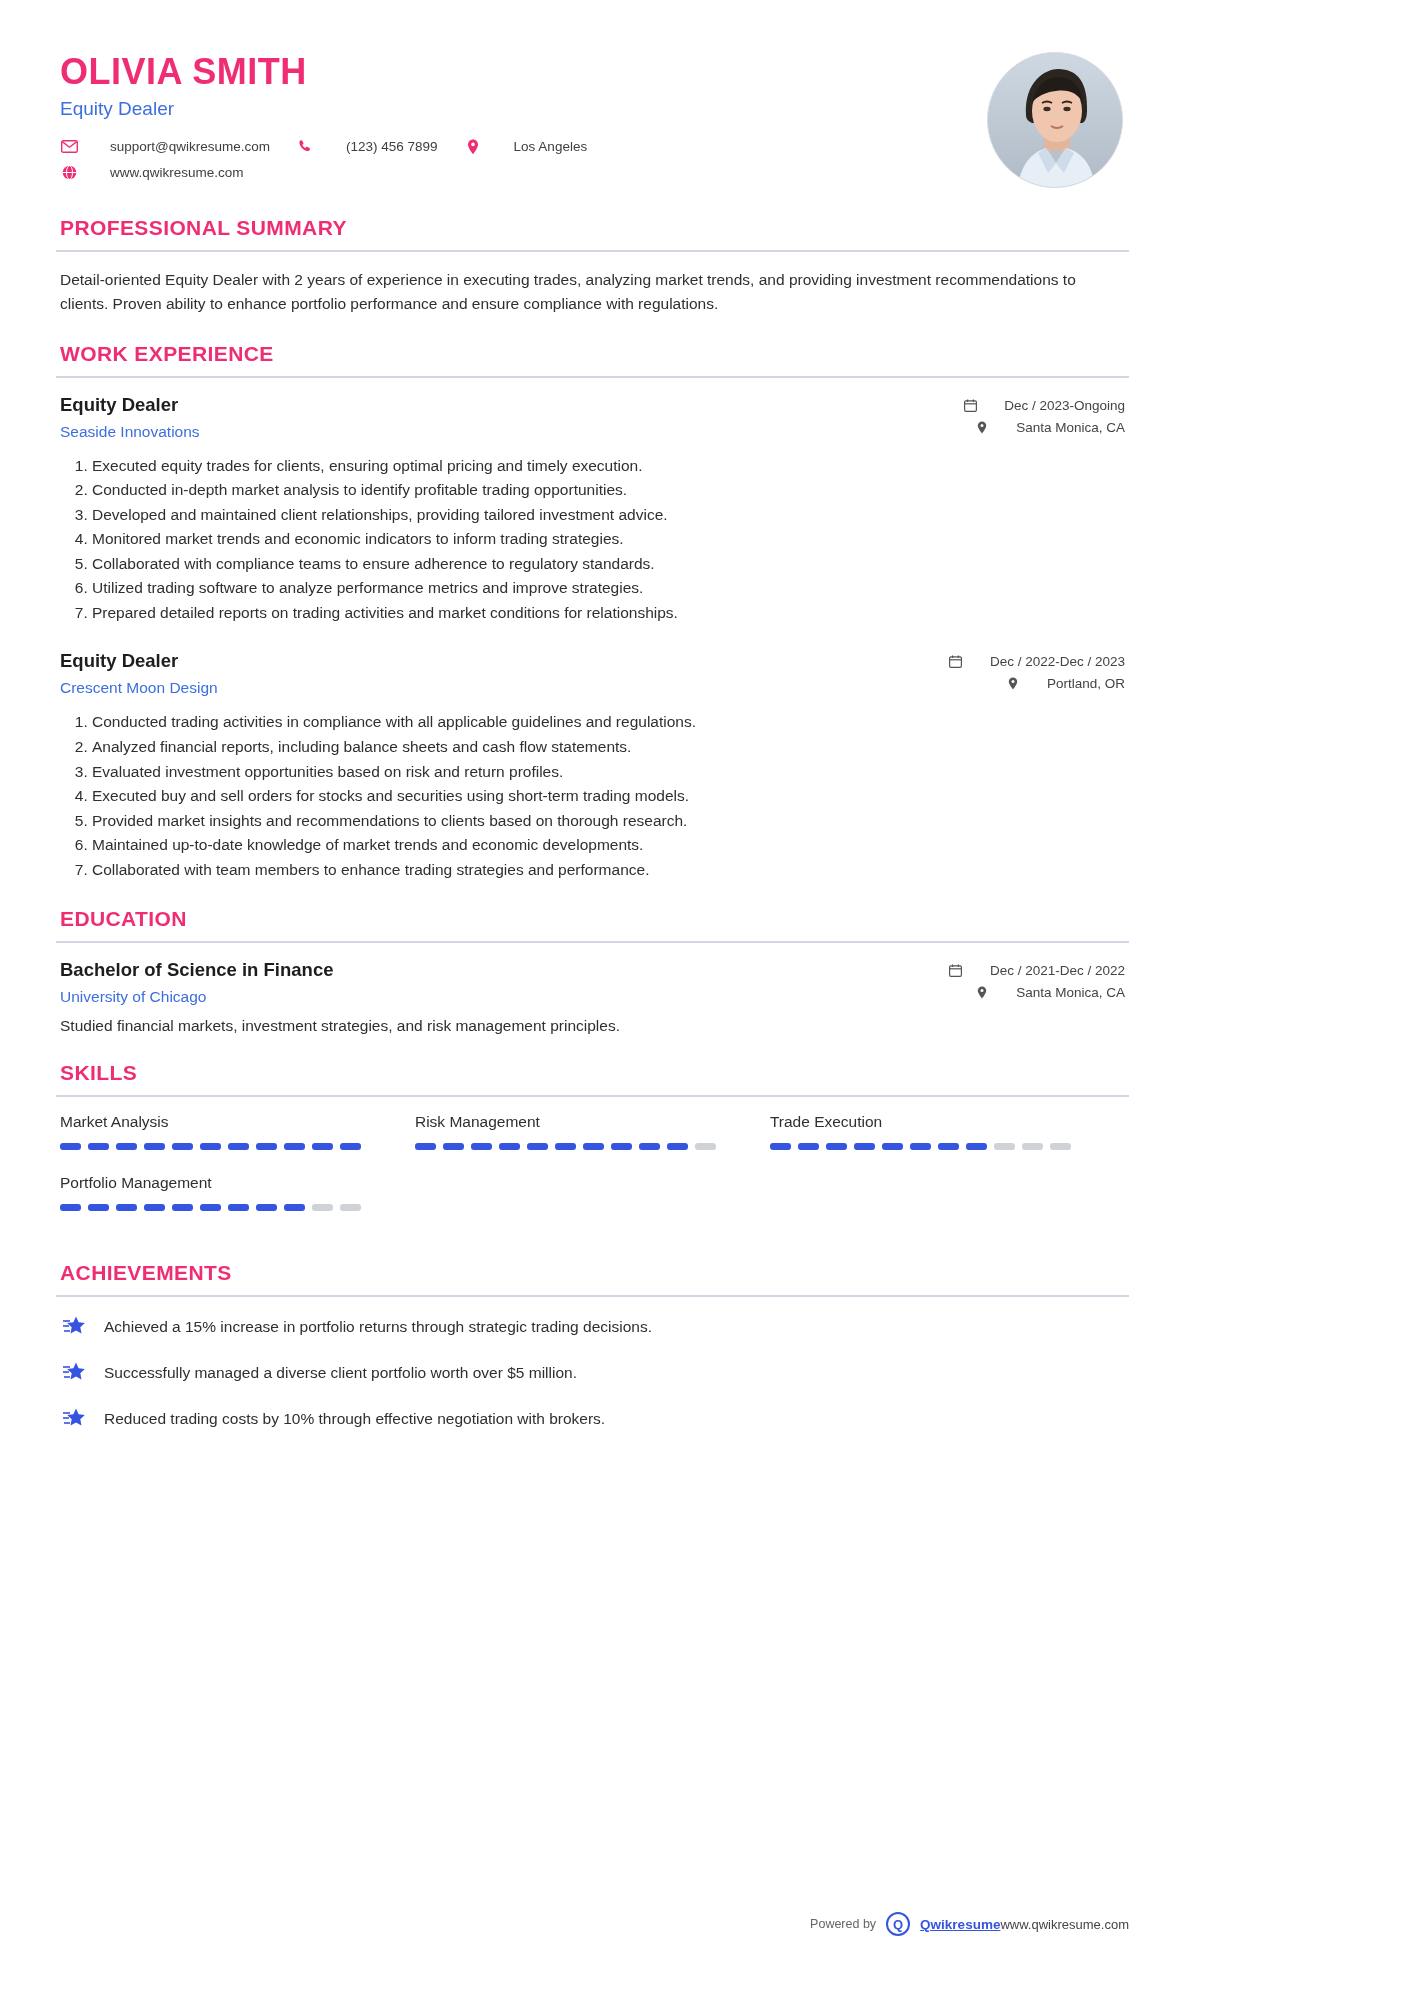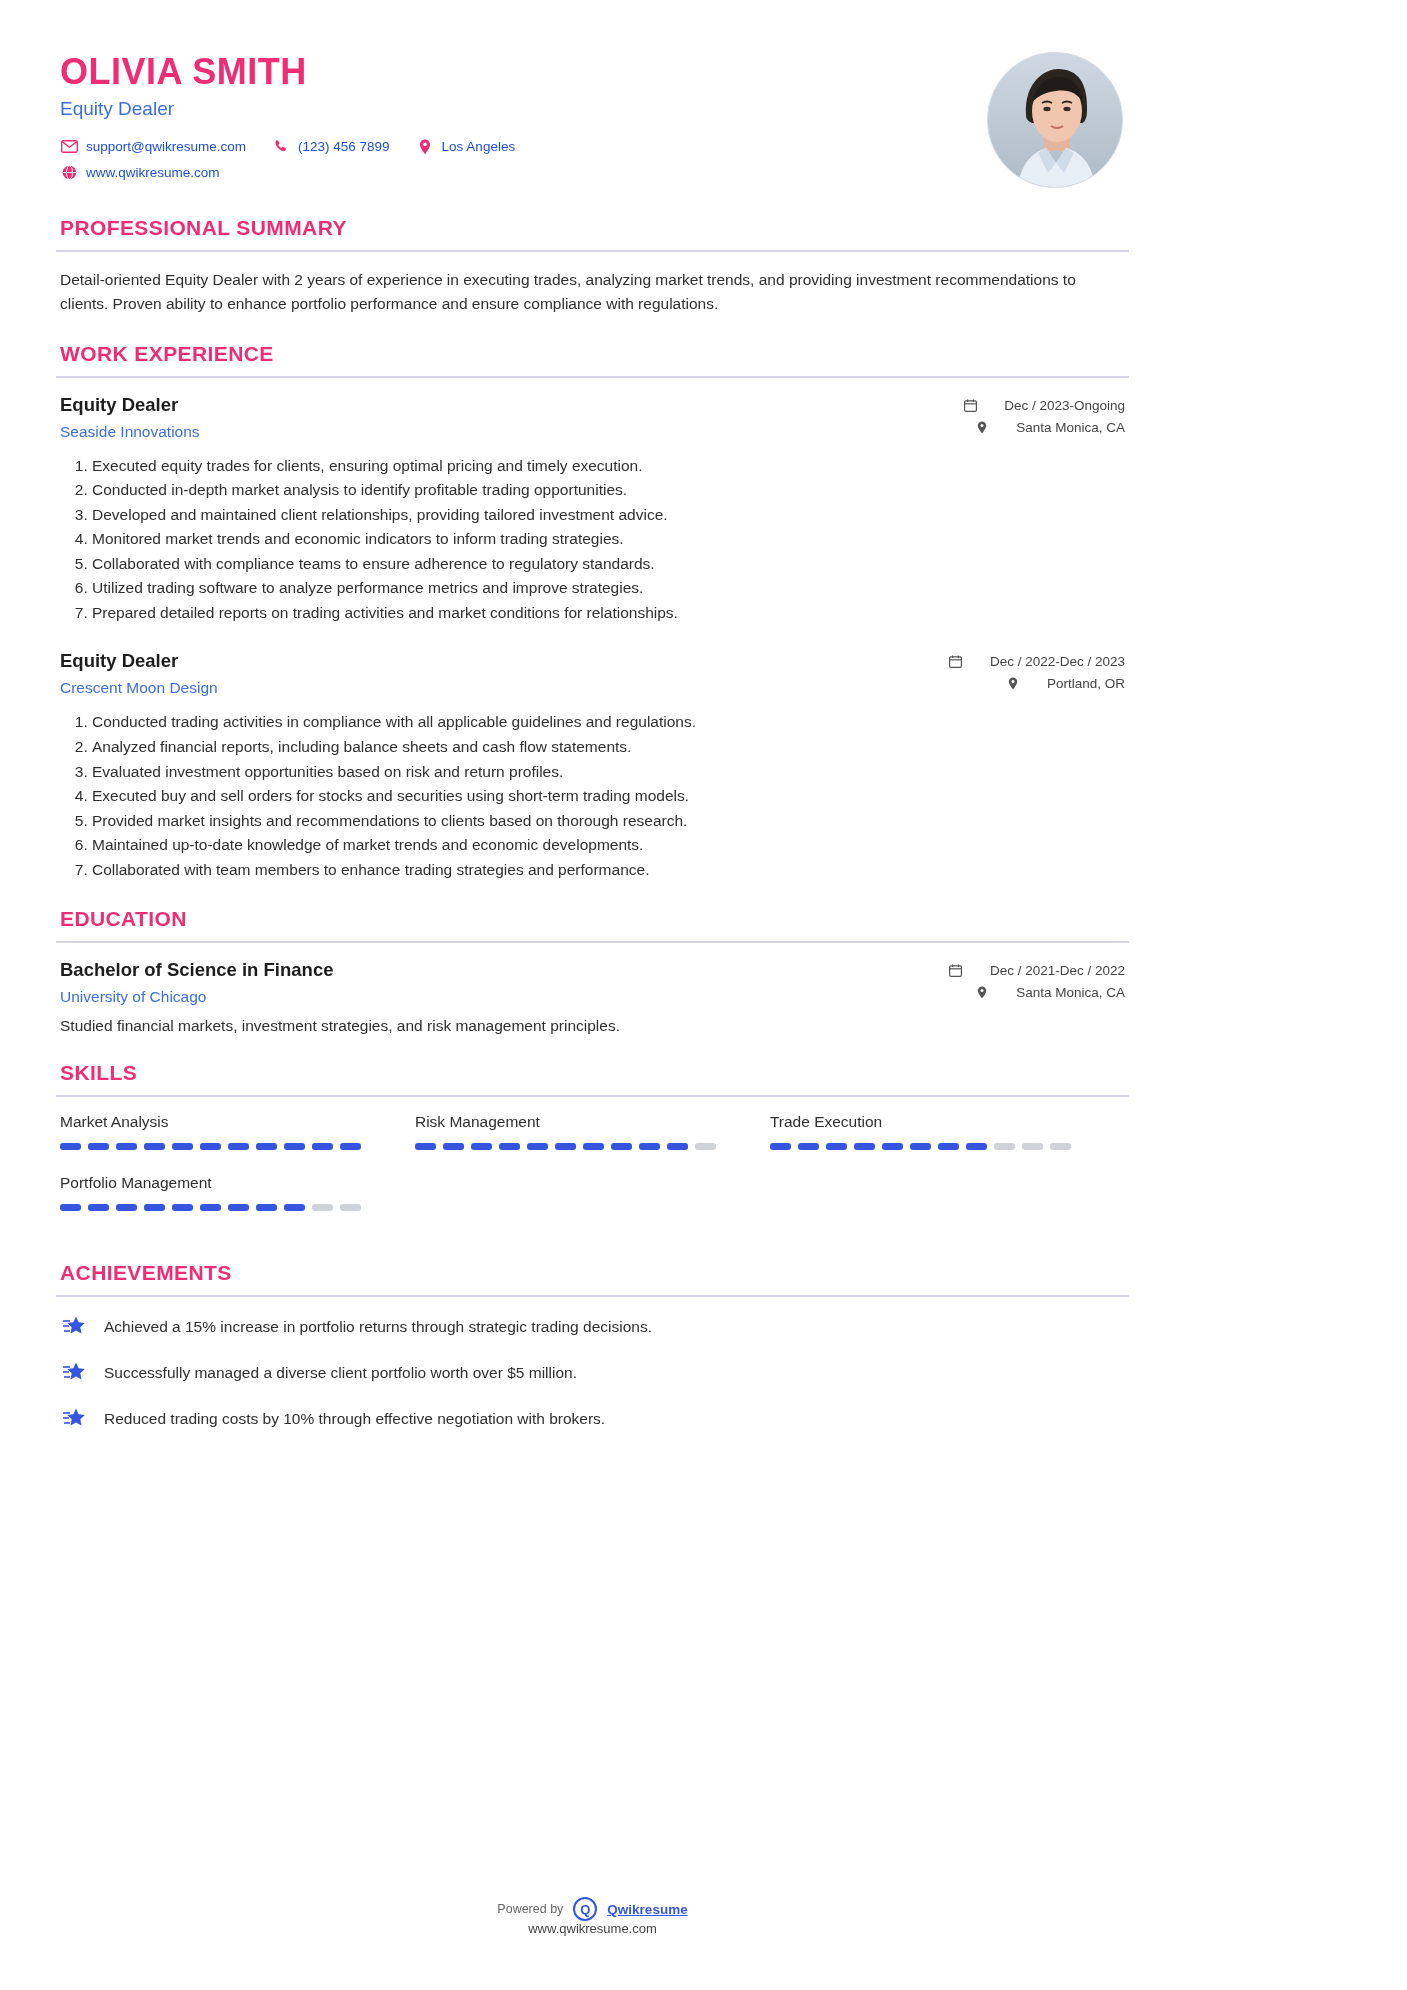--- a/index.html
+++ b/index.html
@@ -46,22 +46,23 @@
     align-items: center;
     flex-wrap: wrap;
     gap: 0;
     margin-bottom: 8px;
   }
   .contact-item {
     display: flex;
     align-items: center;
     margin-right: 26px;
     font-size: 13.5px;
-    color: #1d4ed8;
+    color: #404040;
     white-space: nowrap;
+    gap: 24px;
   }
   .contact-item .ic {
     width: 18px;
     height: 18px;
     margin-right: 8px;
     display: inline-flex;
     align-items: center;
     justify-content: center;
     color: #ef2d75;
     flex: none;
@@ -211,21 +212,20 @@
   .footer {
     position: absolute;
     left: 56px;
     right: 56px;
     bottom: 54px;
     display: flex;
     justify-content: flex-end;
     align-items: center;
     font-size: 12.5px;
     color: #666;
-    flex-direction: column;
   }
   .footer-left { display: flex; align-items: center; gap: 10px; }
   .brand-mark {
     width: 24px; height: 24px;
     border-radius: 50%;
     border: 2px solid #3554e0;
     display: inline-flex;
     align-items: center;
     justify-content: center;
     color: #3554e0;

